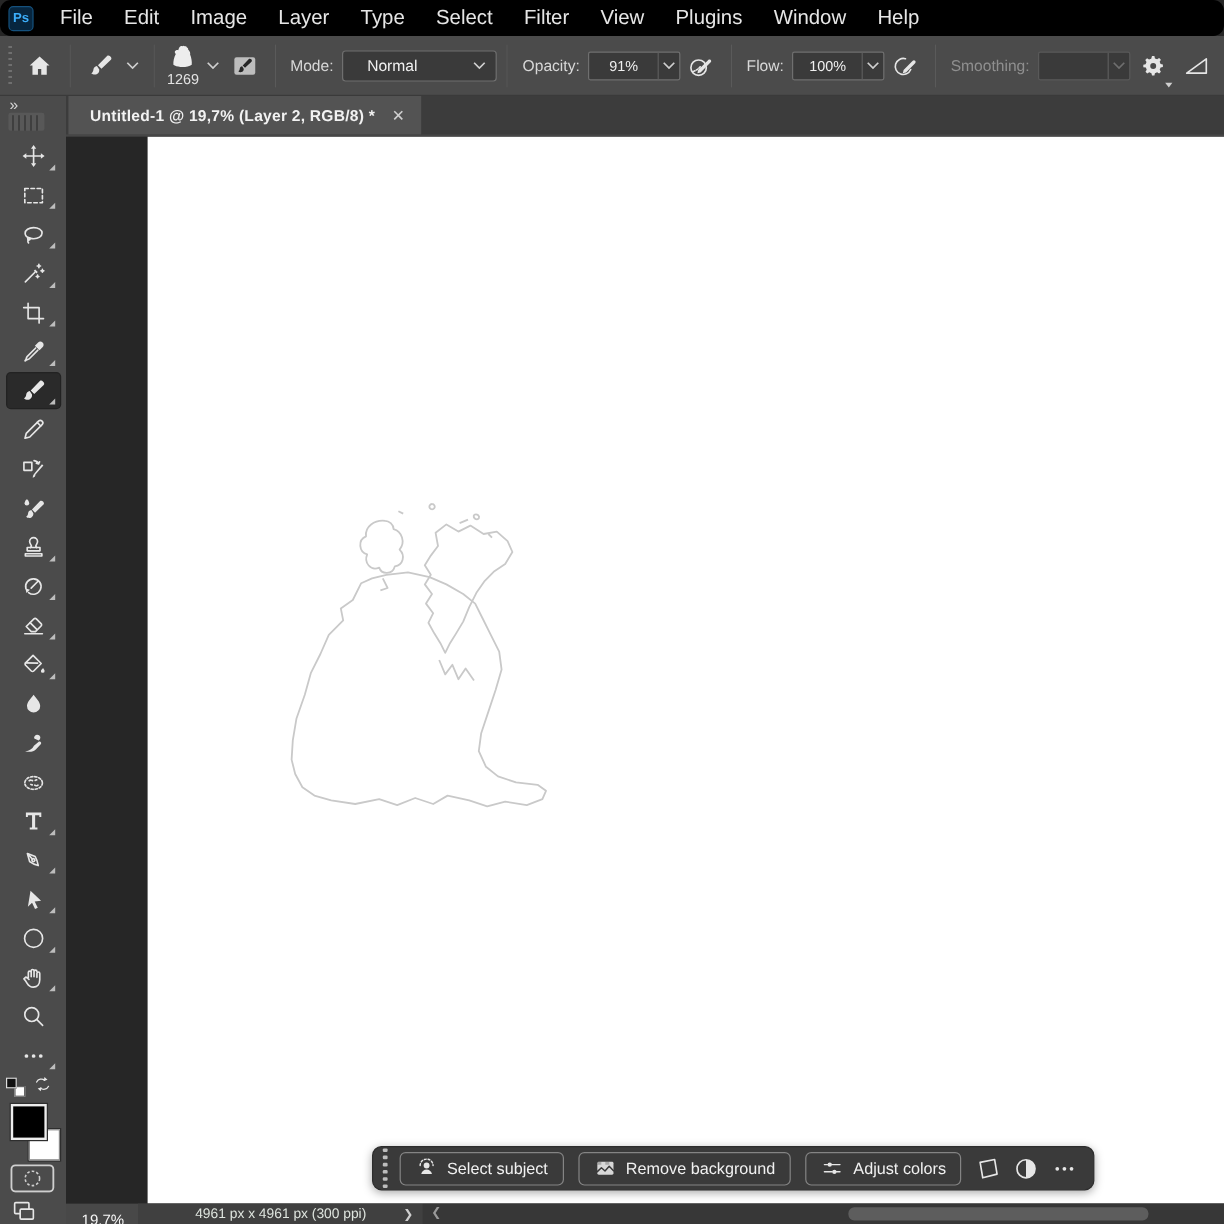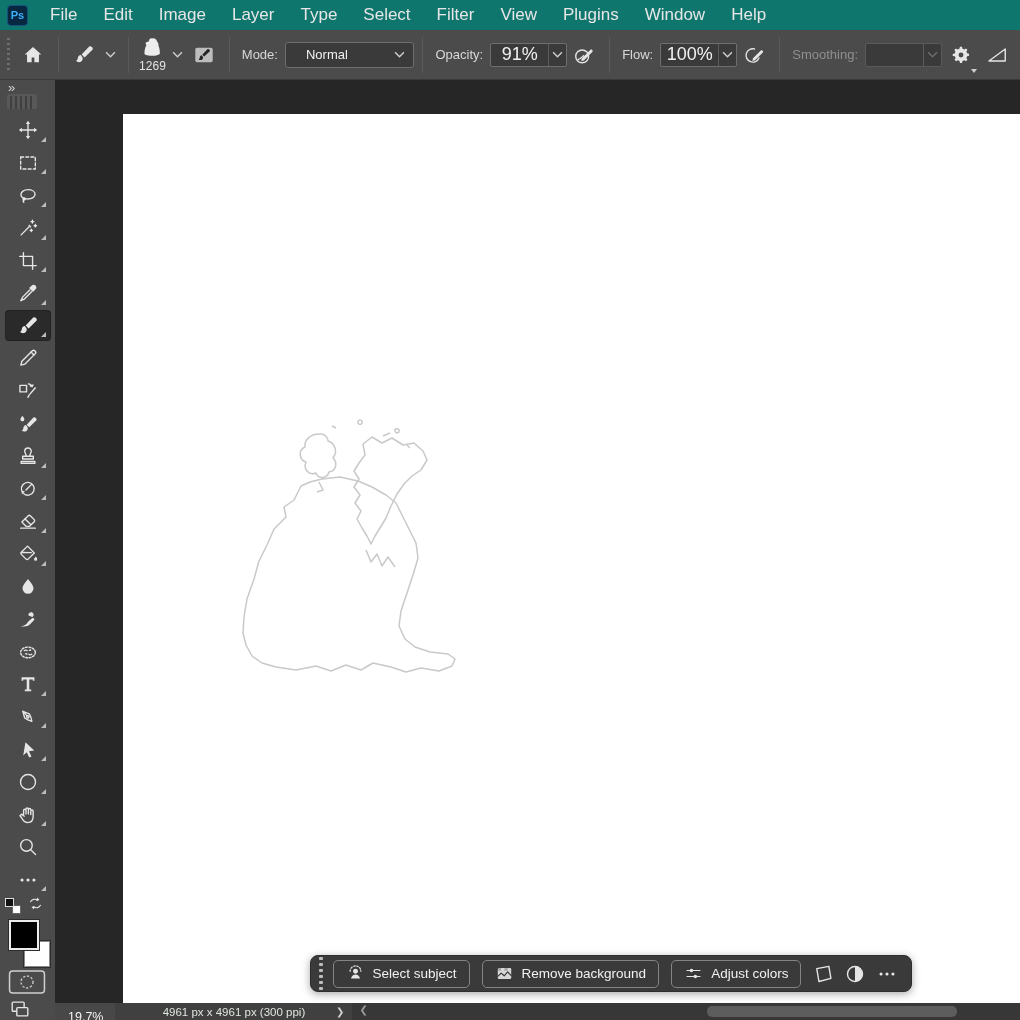--- a/index.html
+++ b/index.html
@@ -2,21 +2,21 @@
 <html><head>
 <meta charset="utf-8">
 <style>
   * { margin:0; padding:0; box-sizing:border-box; }
   html,body { width:1020px; height:1020px; overflow:hidden; background:#262626;
     font-family:"Liberation Sans", sans-serif; -webkit-font-smoothing:antialiased; }
   #app { position:relative; width:1020px; height:1020px; }
 
   
   .menu-bar { position:absolute; left:0; top:0; width:1020px; height:30px;
-    background:#0f766e; display:flex; align-items:center; padding-left:7px; }
+    background:#000000; display:flex; align-items:center; padding-left:7px;border-radius:9px; }
   .ps-logo { width:21px; height:21px; border-radius:4px; background:#07263f;
     border:1px solid #15517d; color:#3caffc; font-weight:bold; font-size:11px;
     display:flex; align-items:center; justify-content:center; margin-right:9px; }
   .menu-item { color:#e6e6e6; font-size:17px; padding:0 13px; height:30px;
     display:flex; align-items:center; cursor:default; }
 
   
   .options-bar { position:absolute; left:0; top:30px; width:1020px; height:50px;
     background:#4b4b4b; border-bottom:1px solid #3a3a3a; display:flex; align-items:center; }
   .ob-grip { width:4px; height:34px; margin:0 6px 0 7px;
@@ -32,21 +32,21 @@
   .brush-preview svg { width:24px; height:22px; }
   .brush-size { color:#e3e3e3; font-size:12px; margin-top:1px; }
   .ob-label { color:#d8d8d8; font-size:13px; margin:0 7px 0 4px; }
   .ob-label.dim { color:#8f8f8f; }
   .mode-select { width:158px; height:26px; background:#3a3a3a; border:1px solid #6f6f6f;
     border-radius:3px; display:flex; align-items:center; padding:0 8px 0 20px; }
   .mode-select .val { color:#f0f0f0; font-size:13px; flex:1; }
   .val-box { display:flex; align-items:stretch; height:24px; background:#3a3a3a;
     border:1px solid #6f6f6f; border-radius:2px; }
   .val-box input { width:57px; background:transparent; border:none; outline:none;
-    color:#f0f0f0; font-size:18px; text-align:center; font-family:"Liberation Sans",sans-serif; }
+    color:#f0f0f0; font-size:12px; text-align:center; font-family:"Liberation Sans",sans-serif; }
   .val-box .chev-seg { width:18px; display:flex; align-items:center; justify-content:center;
     border-left:1px solid #5c5c5c; }
   .val-box.disabled { border-color:#595959; }
   .val-box.disabled input { color:transparent; }
   .val-box.disabled .chev { color:#6e6e6e; }
   .gear-wrap { position:relative; padding:0 8px; }
   .gear-wrap .mini-tri { position:absolute; right:3px; bottom:2px; width:0; height:0;
     border-left:3px solid transparent; border-right:3px solid transparent; border-top:4px solid #cfcfcf; }
   .angle-btn { margin-left:auto; margin-right:6px; }
 
@@ -233,20 +233,26 @@
         </svg>
       <i class="mini-tri"></i>
     </div>
     <div class="ob-btn angle-btn">
       <svg class="ic" viewBox="0 0 24 24">
           <path d="M21 5.5L3.2 18.5H21z"></path>
         </svg>
     </div>
   </div>
 
+  <div class="tab-strip">
+    <div class="doc-tab">
+      <span class="title">Untitled-1 @ 19,7% (Layer 2, RGB/8) *</span>
+      <span class="close">✕</span>
+    </div>
+  </div>
 
   <div class="pasteboard">
     <div class="canvas">
       <svg id="drawing" viewBox="0 0 897 889">
           <path d="M209 312 l4 2" fill="none" stroke="#c9c9c9" stroke-width="1.5" stroke-linejoin="round"></path>
           <path d="M237 306 a2.2 2.2 0 1 0 .1 0" fill="none" stroke="#c9c9c9" stroke-width="1.5" stroke-linejoin="round"></path>
           <path d="M260 322 l7 -3" fill="none" stroke="#c9c9c9" stroke-width="1.5" stroke-linejoin="round"></path>
           <path d="M272 315 c3 -1 5 1 4 3 c-2 2 -5 0 -4 -3" fill="none" stroke="#c9c9c9" stroke-width="1.5" stroke-linejoin="round"></path>
           <path d="M284 331 l3 3" fill="none" stroke="#c9c9c9" stroke-width="1.5" stroke-linejoin="round"></path>
           <path d="M198 320 c-9 -1 -17 5 -16 13 c-7 3 -6 13 1 15 c-3 7 3 14 10 11 c2 6 11 6 13 -1 c7 -1 9 -9 4 -14 c5 -6 2 -15 -5 -17 c0 -4 -4 -7 -7 -7 z" fill="none" stroke="#c9c9c9" stroke-width="1.5" stroke-linejoin="round"></path>

